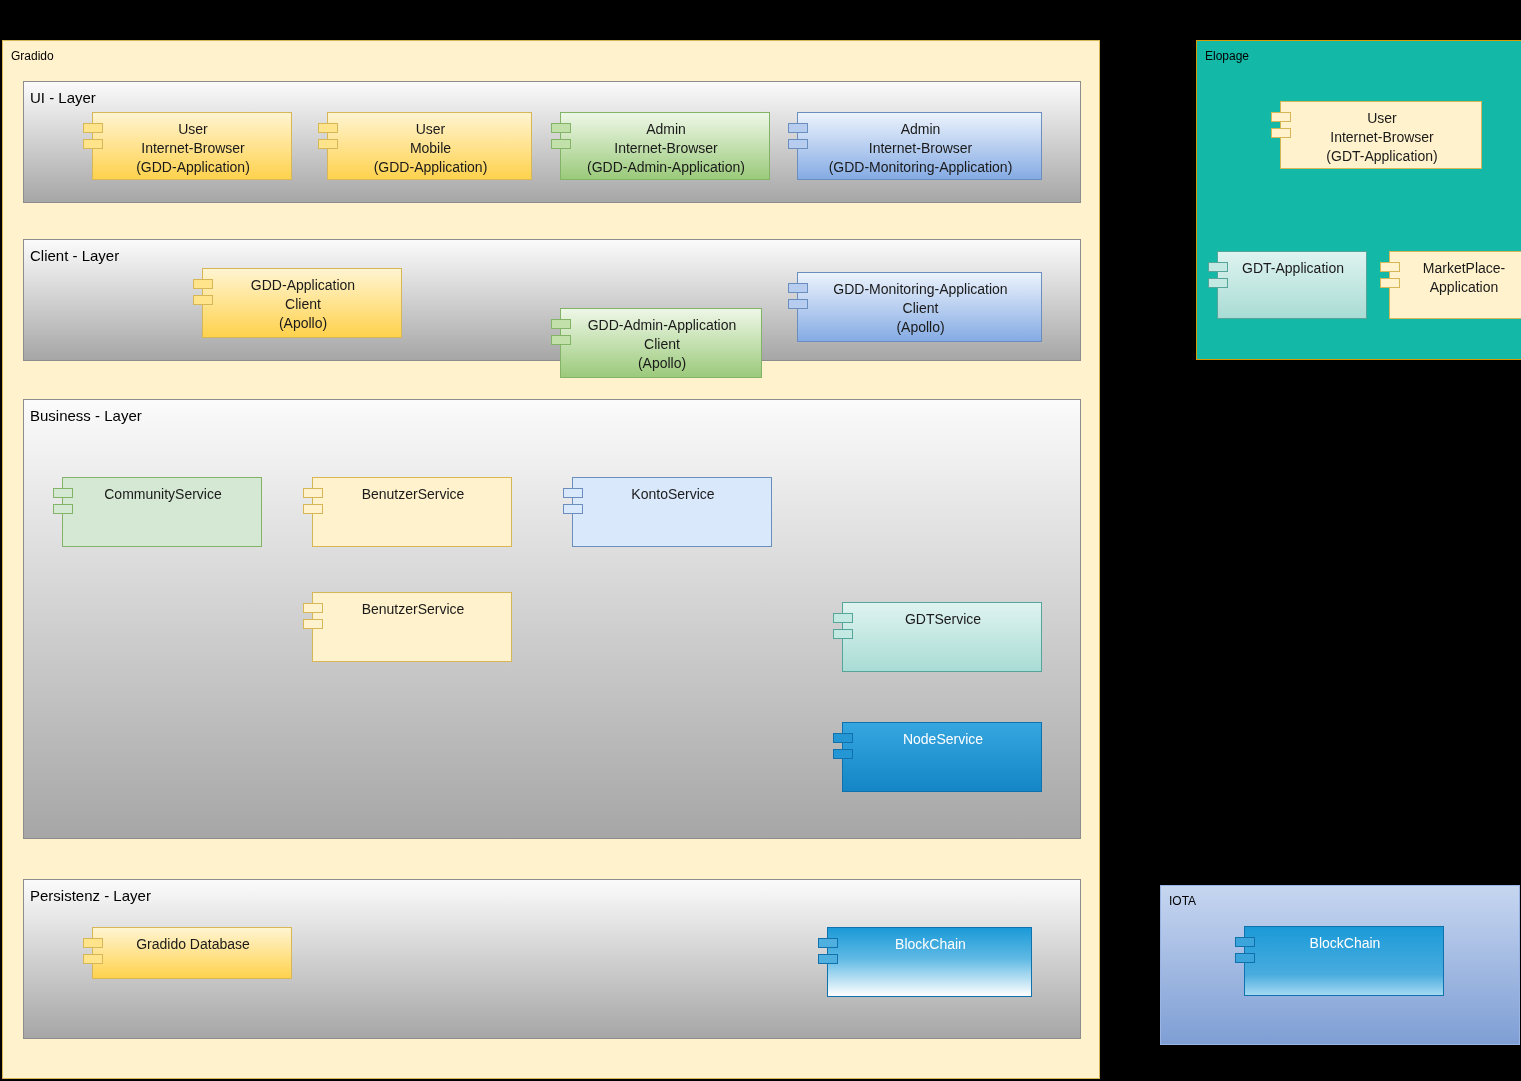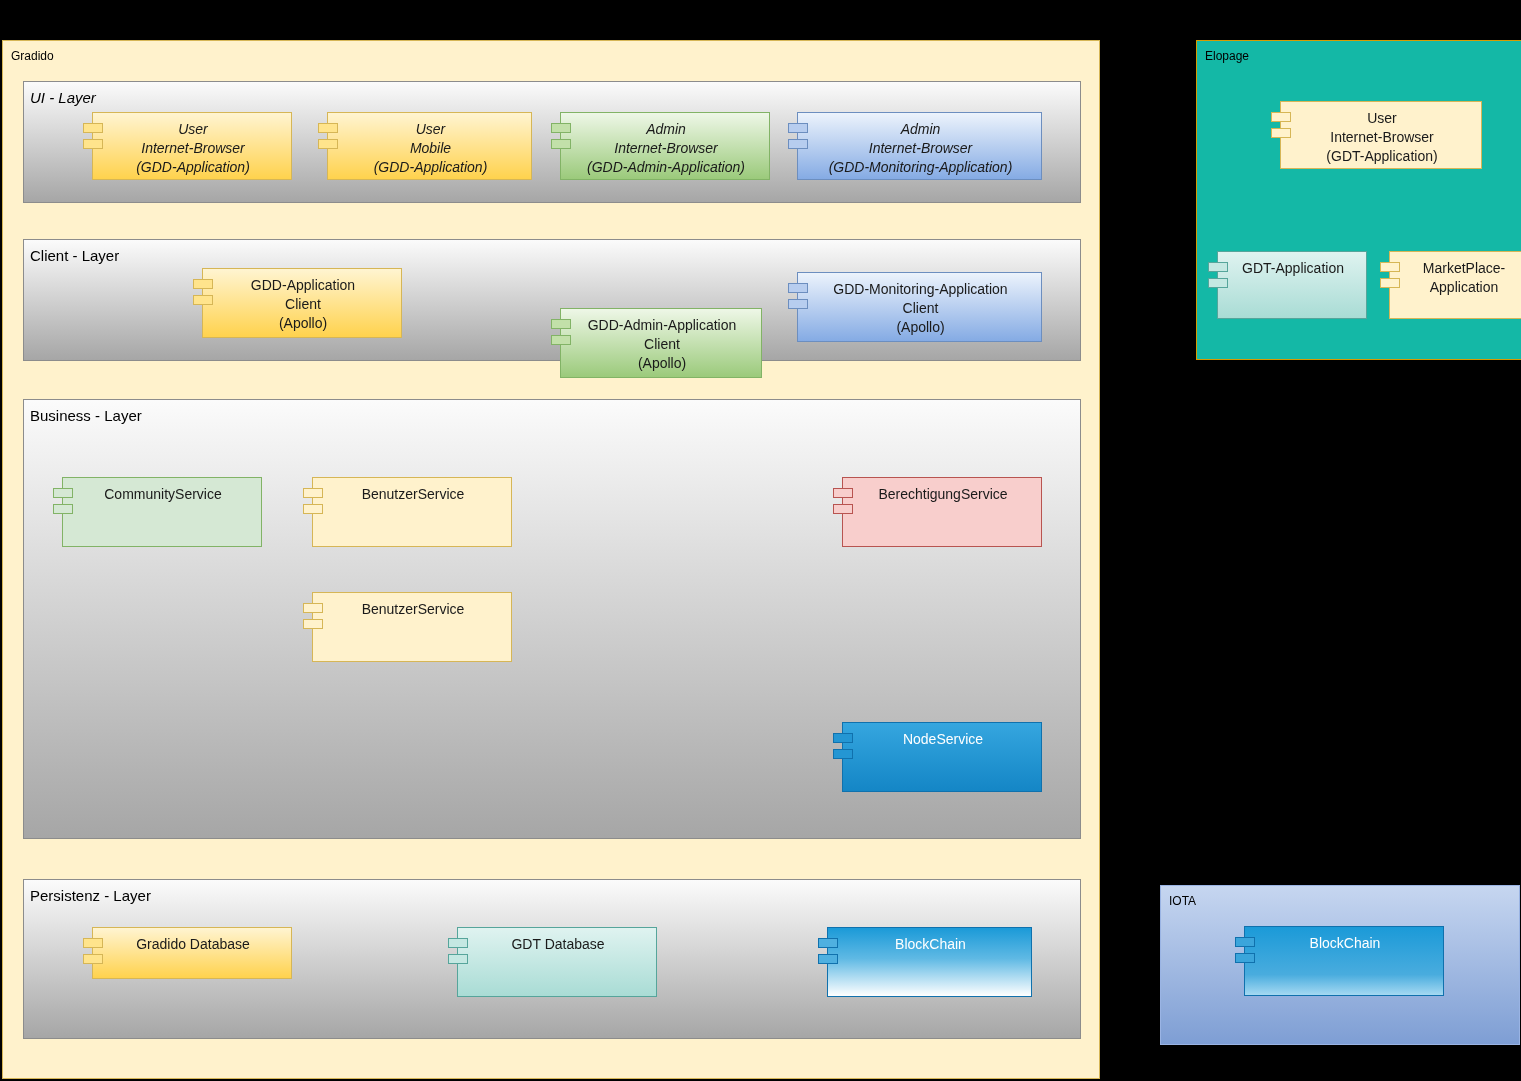--- a/index.html
+++ b/index.html
@@ -74,21 +74,21 @@
   .c-blue-iota .label { color:#FFFFFF; }
 </style>
 </head>
 <body>
 
 <div id="stage">
 
   <div class="box gradido" style="left:2px; top:40px; width:1098px; height:1039px;">
     <div class="container-title">Gradido</div>
 
-    <div class="layer" style="left:20px; top:40px; width:1058px; height:122px;font-style:italic;">
+    <div class="layer" style="left:20px; top:40px; width:1058px; height:122px;">
       <div class="layer-title">UI - Layer</div>
 
       <div class="component c-yellow-grad" style="left:68px; top:30px; width:200px; height:68px;">
         <i class="tab t1"></i>
         <i class="tab t2"></i>
         <span class="label">User
 Internet-Browser
 (GDD-Application)</span>
       </div>
 
@@ -153,55 +153,55 @@
         <i class="tab t2"></i>
         <span class="label">CommunityService</span>
       </div>
 
       <div class="component c-yellow-pale" style="left:288px; top:77px; width:200px; height:70px;">
         <i class="tab t1"></i>
         <i class="tab t2"></i>
         <span class="label">BenutzerService</span>
       </div>
 
-
-      <div class="component c-pink" style="left:818px; top:77px; width:200px; height:70px;">
-        <i class="tab t1"></i>
-        <i class="tab t2"></i>
-        <span class="label">BerechtigungService</span>
-      </div>
+      <div class="component c-blue-pale" style="left:548px; top:77px; width:200px; height:70px;">
+        <i class="tab t1"></i>
+        <i class="tab t2"></i>
+        <span class="label">KontoService</span>
+      </div>
+
 
       <div class="component c-yellow-pale" style="left:288px; top:192px; width:200px; height:70px;">
         <i class="tab t1"></i>
         <i class="tab t2"></i>
         <span class="label">BenutzerService</span>
       </div>
 
+      <div class="component c-teal" style="left:818px; top:202px; width:200px; height:70px;">
+        <i class="tab t1"></i>
+        <i class="tab t2"></i>
+        <span class="label">GDTService</span>
+      </div>
 
       <div class="component c-blue-solid" style="left:818px; top:322px; width:200px; height:70px;">
         <i class="tab t1"></i>
         <i class="tab t2"></i>
         <span class="label">NodeService</span>
       </div>
     </div>
 
     <div class="layer" style="left:20px; top:838px; width:1058px; height:160px;">
       <div class="layer-title">Persistenz - Layer</div>
 
       <div class="component c-yellow-grad" style="left:68px; top:47px; width:200px; height:52px;">
         <i class="tab t1"></i>
         <i class="tab t2"></i>
         <span class="label">Gradido Database</span>
       </div>
 
-      <div class="component c-teal" style="left:433px; top:47px; width:200px; height:70px;">
-        <i class="tab t1"></i>
-        <i class="tab t2"></i>
-        <span class="label">GDT Database</span>
-      </div>
 
       <div class="component c-blue-fade" style="left:803px; top:47px; width:205px; height:70px;">
         <i class="tab t1"></i>
         <i class="tab t2"></i>
         <span class="label">BlockChain</span>
       </div>
     </div>
   </div>
 
   <div class="box elopage" style="left:1160px; top:40px; width:360px; height:320px;">

